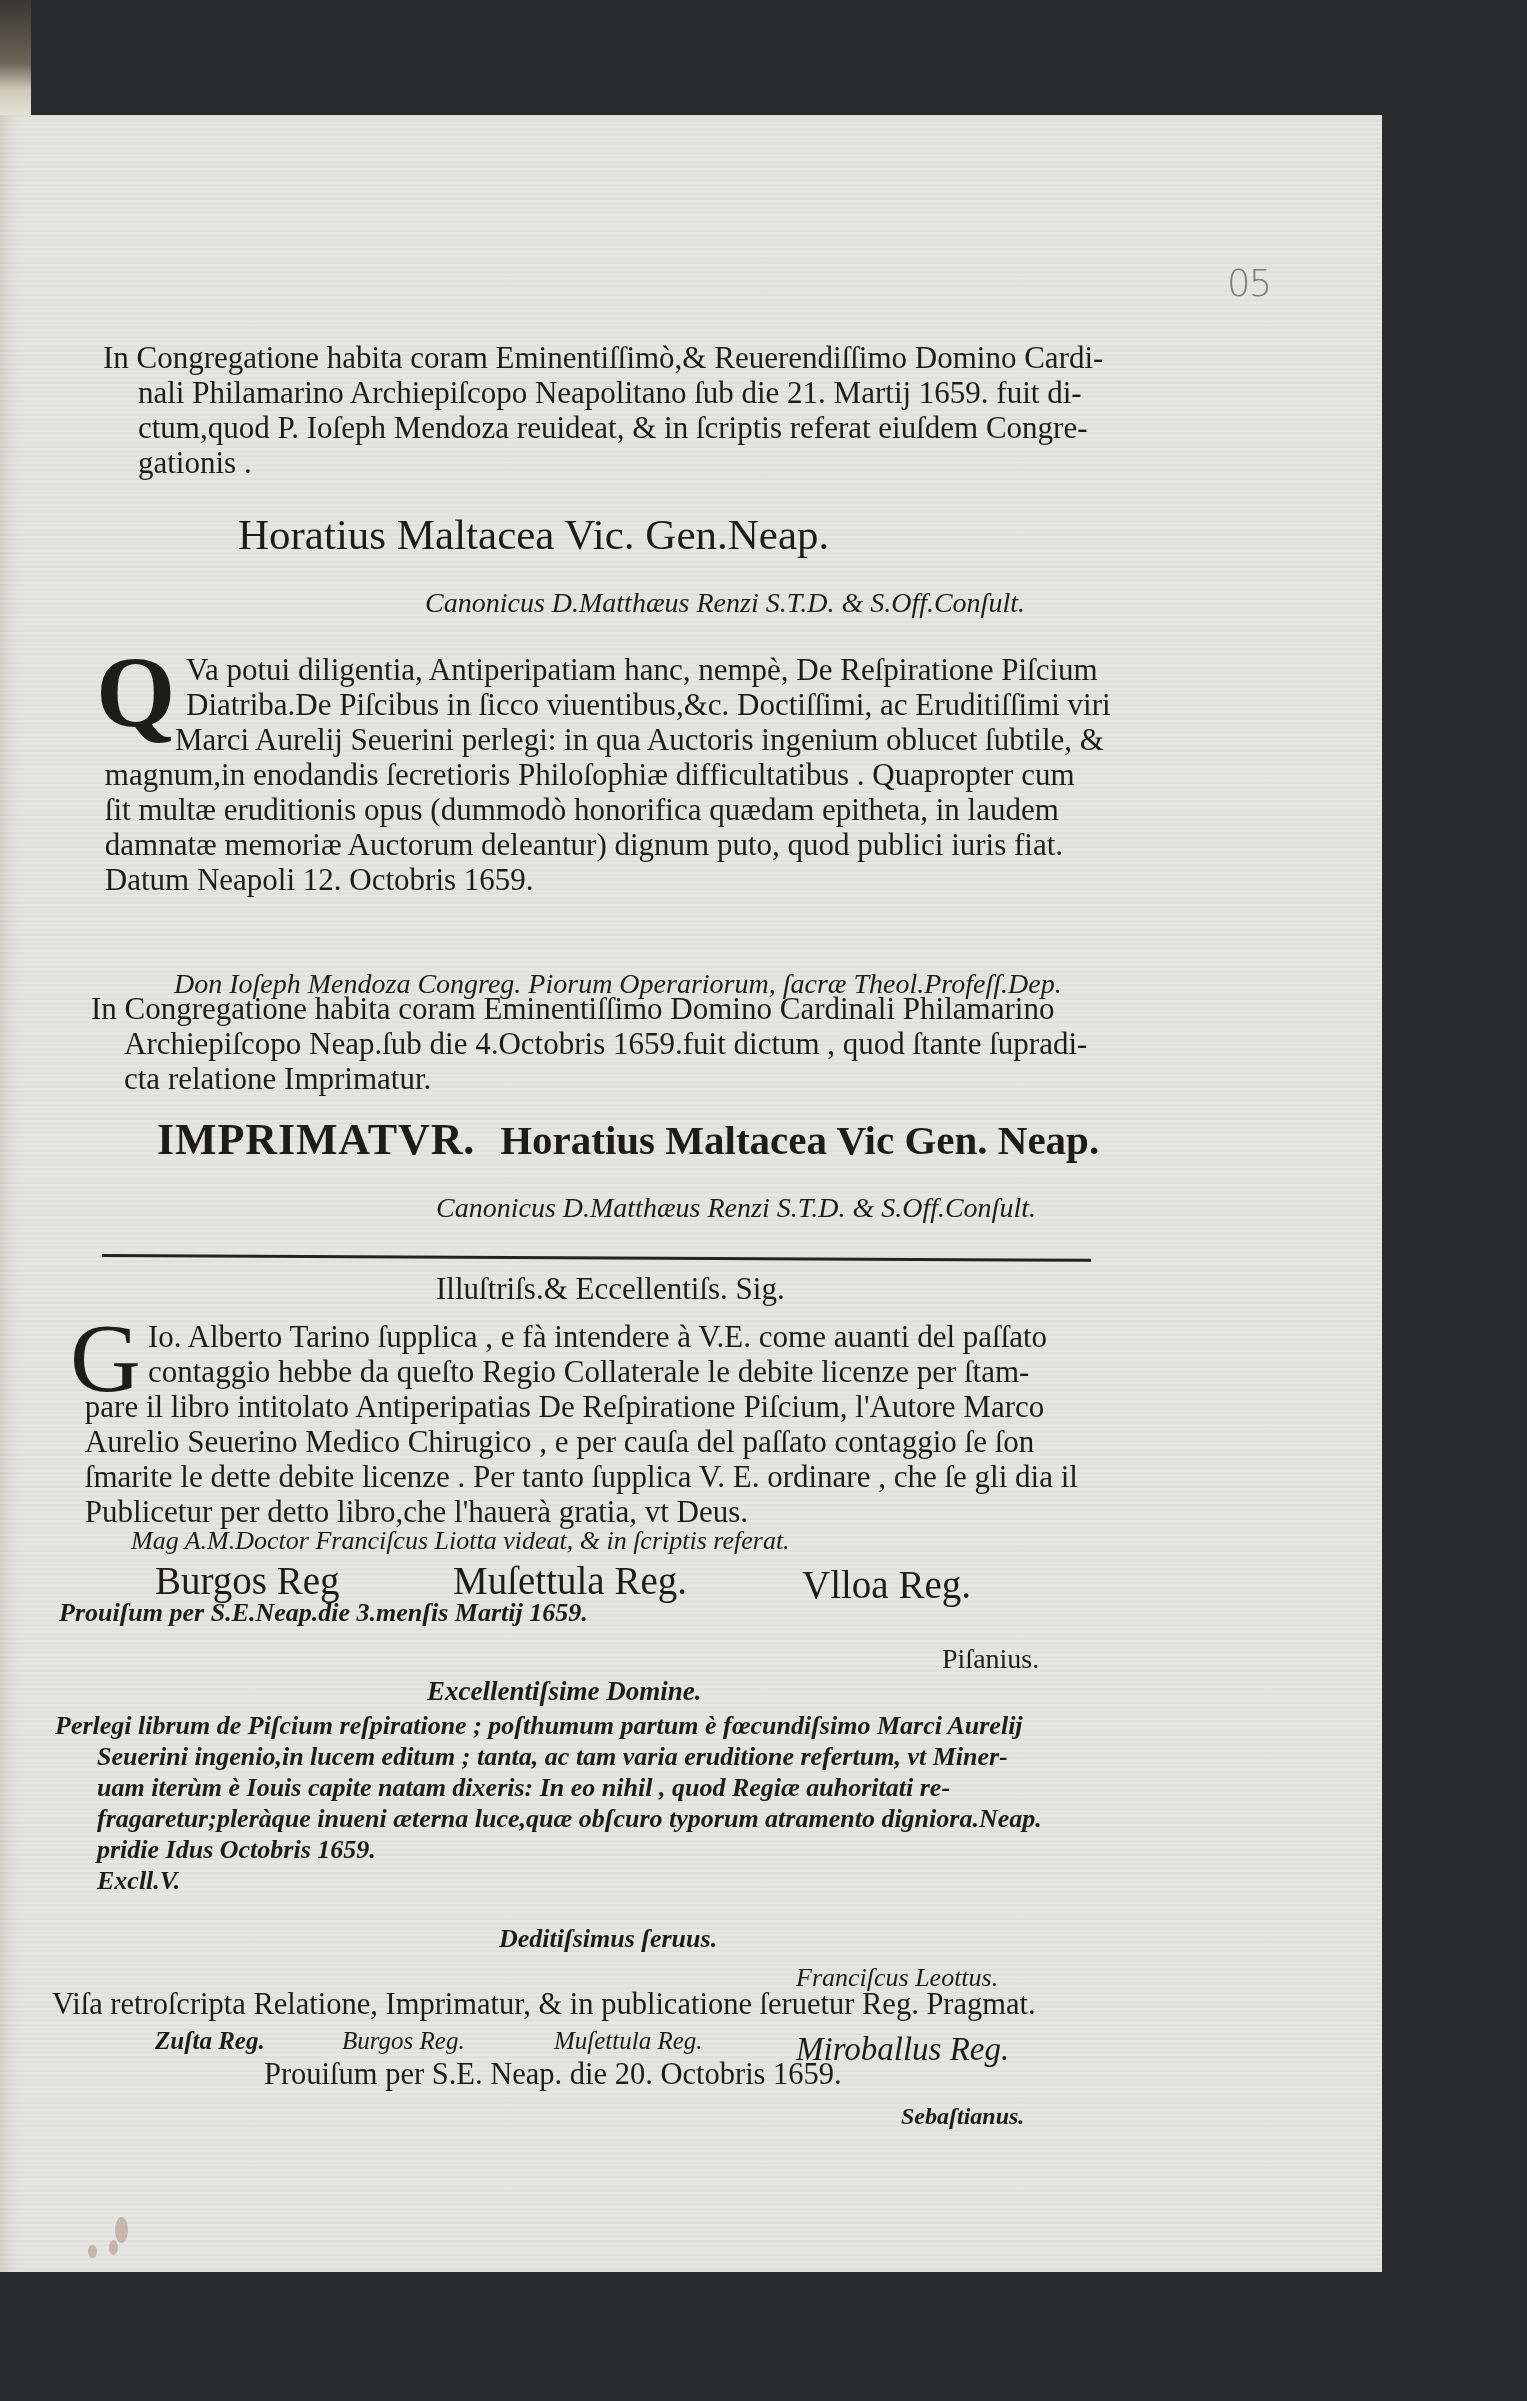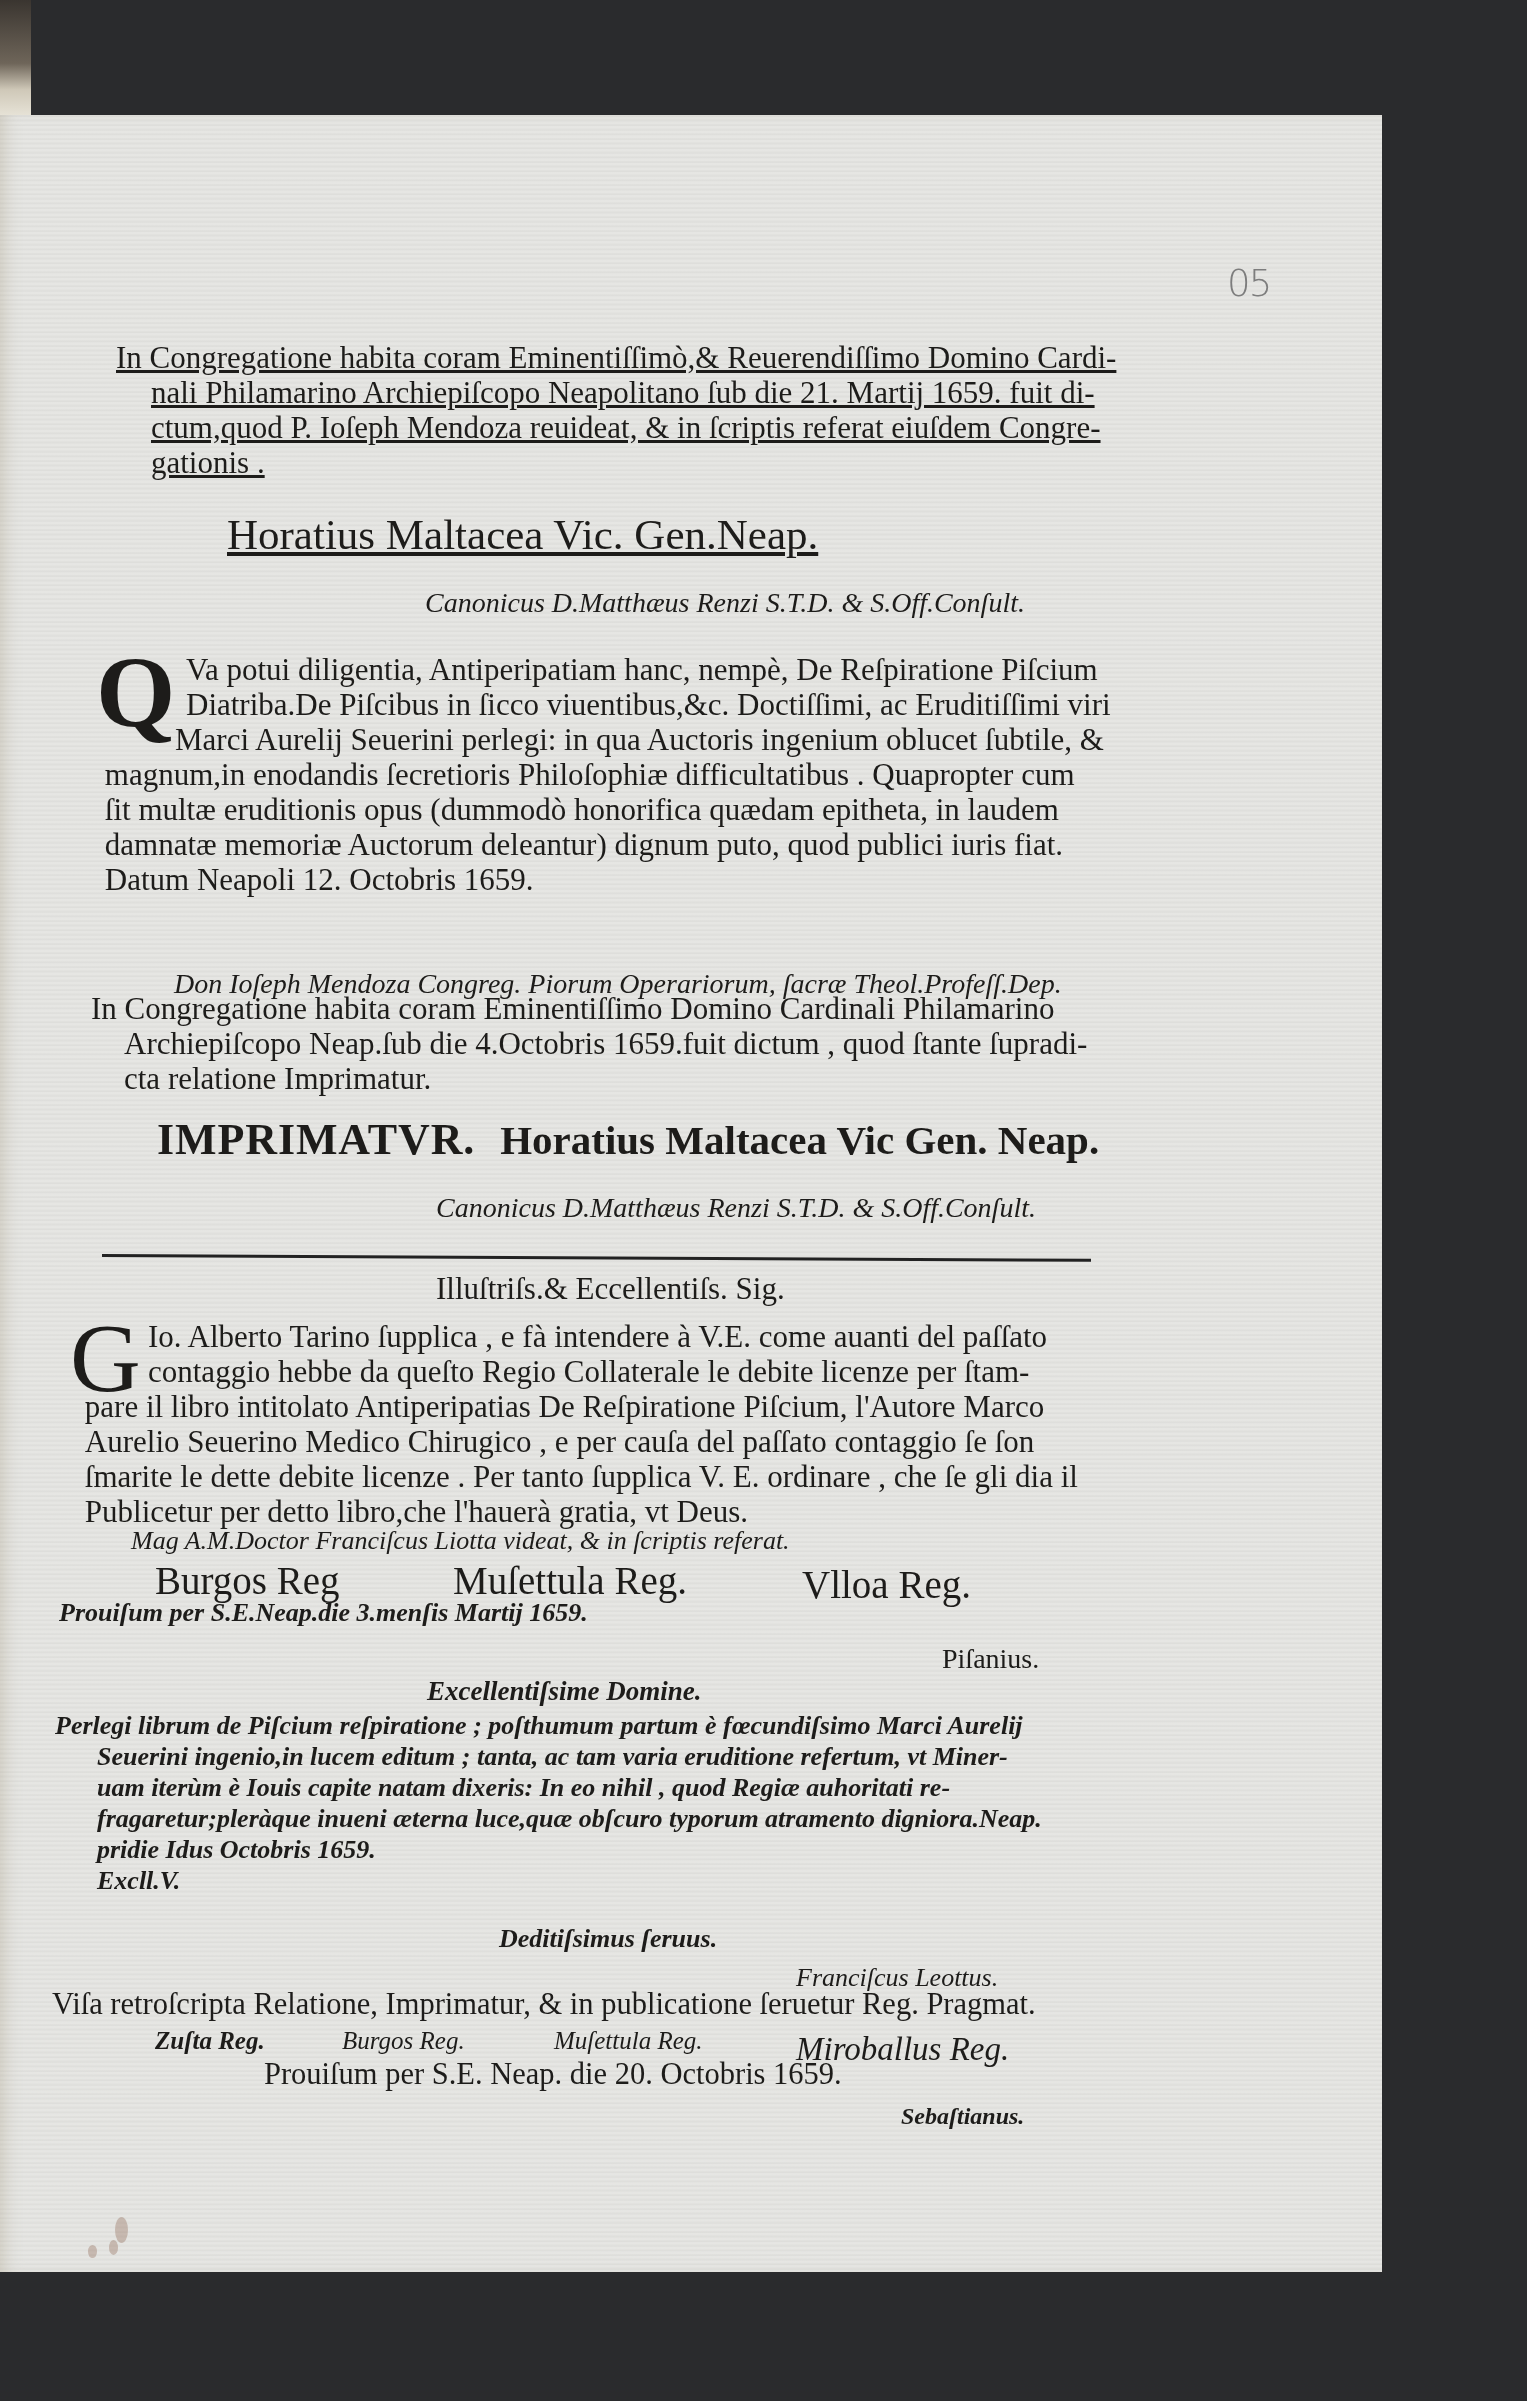--- a/index.html
+++ b/index.html
@@ -48,27 +48,27 @@
 <div class="spine"></div>
 
 <div class="page">
   <div class="stain" style="left:115px;top:2102px;width:13px;height:26px;"></div>
   <div class="stain" style="left:88px;top:2130px;width:9.2px;height:13px;"></div>
   <div class="stain" style="left:109px;top:2125px;width:9.2px;height:15px;"></div>
 </div>
 
 <div class="folio">05</div>
 
-<div class="blk rom para" style="left:116px;top:340px;text-decoration:underline;">
+<div class="blk rom para" style="left:103px;top:340px;">
   <span class="line">In Congregatione habita coram Eminentiſſimò,&amp; Reuerendiſſimo Domino Cardi-</span>
   <span class="line" style="padding-left:35px">nali Philamarino Archiepiſcopo Neapolitano ſub die 21. Martij 1659. fuit di-</span>
   <span class="line" style="padding-left:35px">ctum,quod P. Ioſeph Mendoza reuideat, &amp; in ſcriptis referat eiuſdem Congre-</span>
   <span class="line" style="padding-left:35px">gationis .</span>
 </div>
-<div class="blk big" style="left:227px;top:510px;text-decoration:underline;">Horatius Maltacea Vic. Gen.Neap.</div>
+<div class="blk big" style="left:238px;top:510px;">Horatius Maltacea Vic. Gen.Neap.</div>
 <div class="blk ital" style="left:425px;top:587px;">Canonicus D.Matthæus Renzi S.T.D. &amp; S.Off.Conſult.</div>
 
 <div class="dropcap" style="left:96px;top:647px;">Q</div>
 <div class="blk rom para" style="left:103px;top:652px;">
   <span class="line" style="padding-left:83px">Va potui diligentia, Antiperipatiam hanc, nempè, De Reſpiratione Piſcium</span>
   <span class="line" style="padding-left:83px">Diatriba.De Piſcibus in ſicco viuentibus,&amp;c. Doctiſſimi, ac Eruditiſſimi viri</span>
   <span class="line" style="padding-left:72px">Marci Aurelij Seuerini perlegi: in qua Auctoris ingenium oblucet ſubtile, &amp;</span>
   <span class="line" style="padding-left:1.8px">magnum,in enodandis ſecretioris Philoſophiæ difficultatibus . Quapropter cum</span>
   <span class="line" style="padding-left:1.8px">ſit multæ eruditionis opus (dummodò honorifica quædam epitheta, in laudem</span>
   <span class="line" style="padding-left:1.8px">damnatæ memoriæ Auctorum deleantur) dignum puto, quod publici iuris fiat.</span>

